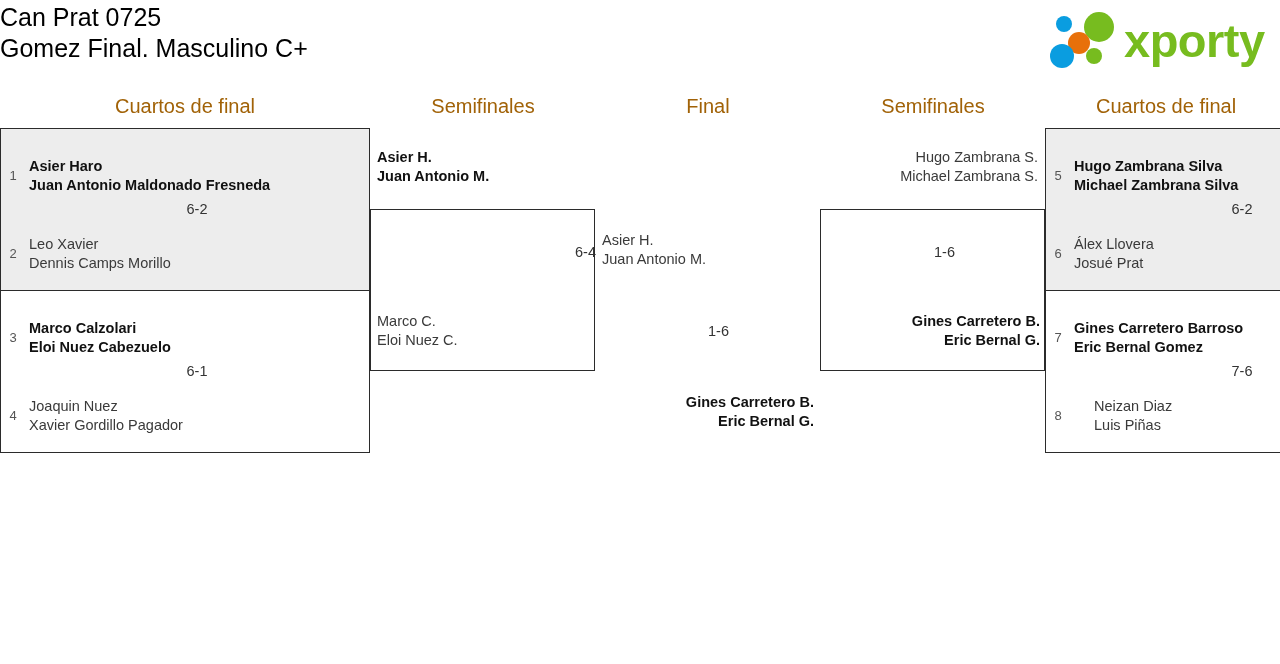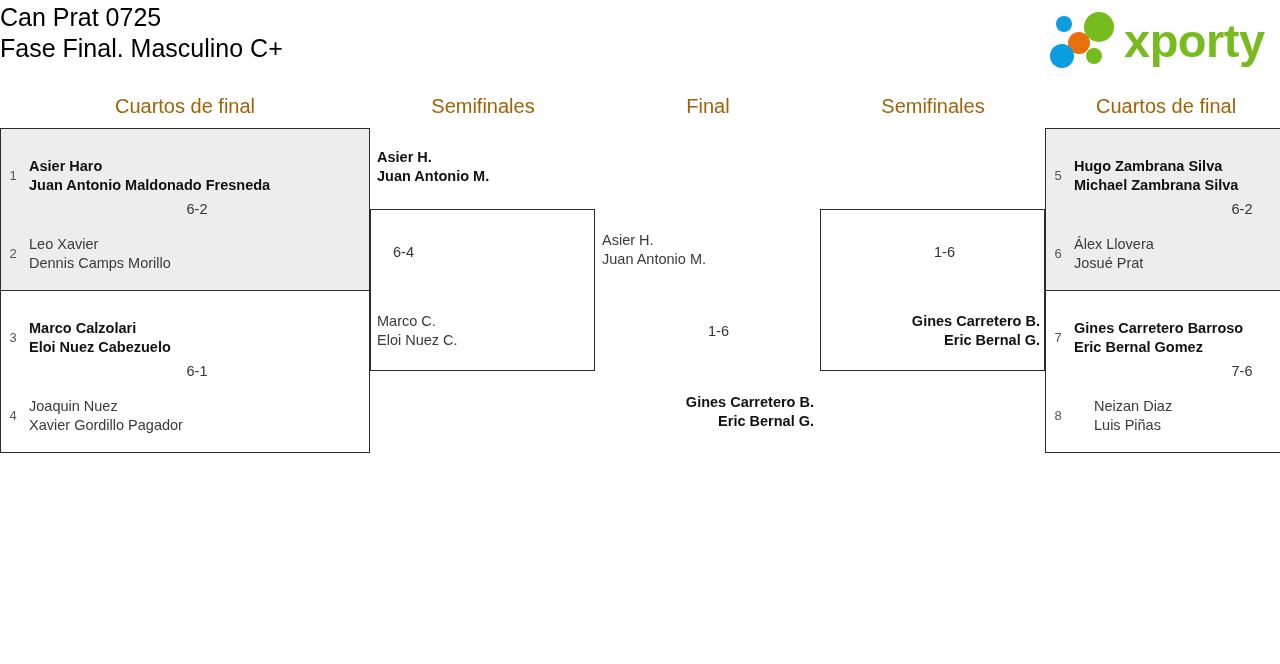--- a/index.html
+++ b/index.html
@@ -97,21 +97,21 @@
     padding-left: 22px;
   }
 </style>
 </head>
 <body>
 
 <div id="root">
 
   <div class="title-block">
     <span class="title-line">Can Prat 0725</span>
-    <span class="title-line">Fase Final. Masculino C+</span>
+    <span class="title-line">Gomez Final. Masculino C+</span>
   </div>
 
   <div class="logo">
     <div class="logo-dots">
       <span class="dot dot-blue-sm"></span>
       <span class="dot dot-green-lg"></span>
       <span class="dot dot-orange"></span>
       <span class="dot dot-blue-lg"></span>
       <span class="dot dot-green-sm"></span>
     </div>
@@ -151,37 +151,41 @@
       <span class="ln">Xavier Gordillo Pagador</span>
     </div>
   </div>
 
   <div class="team win" style="left:377px; top:148px;">
     <span class="ln">Asier H.</span>
     <span class="ln">Juan Antonio M.</span>
   </div>
 
   <div class="mbox plain" style="left:370px; top:209px; width:225px; height:162px;">
-    <div class="score" style="left:0px; top:33px; width:225px; text-align:left;">6-4</div>
+    <div class="score" style="left:0px; top:33px; width:225px; text-align:right;">6-4</div>
     <div class="team lose" style="left:6px; top:102px;">
       <span class="ln">Marco C.</span>
       <span class="ln">Eloi Nuez C.</span>
     </div>
   </div>
 
   <div class="team lose" style="left:602px; top:231px;">
     <span class="ln">Asier H.</span>
     <span class="ln">Juan Antonio M.</span>
   </div>
   <div class="score" style="left:595px; top:322px; width:225px; text-align:center;">1-6</div>
   <div class="team win right" style="left:595px; top:393px; width:219px;">
     <span class="ln">Gines Carretero B.</span>
     <span class="ln">Eric Bernal G.</span>
   </div>
 
+  <div class="team lose right" style="left:820px; top:148px; width:218px;">
+    <span class="ln">Hugo Zambrana S.</span>
+    <span class="ln">Michael Zambrana S.</span>
+  </div>
 
   <div class="mbox plain" style="left:820px; top:209px; width:225px; height:162px;">
     <div class="score" style="left:0px; top:33px; width:225px; text-align:center;">1-6</div>
     <div class="team win right" style="left:0px; top:102px; width:219px;">
       <span class="ln">Gines Carretero B.</span>
       <span class="ln">Eric Bernal G.</span>
     </div>
   </div>
 
   <div class="mbox shaded" style="left:1045px; top:128px; width:370px; height:163px;">

